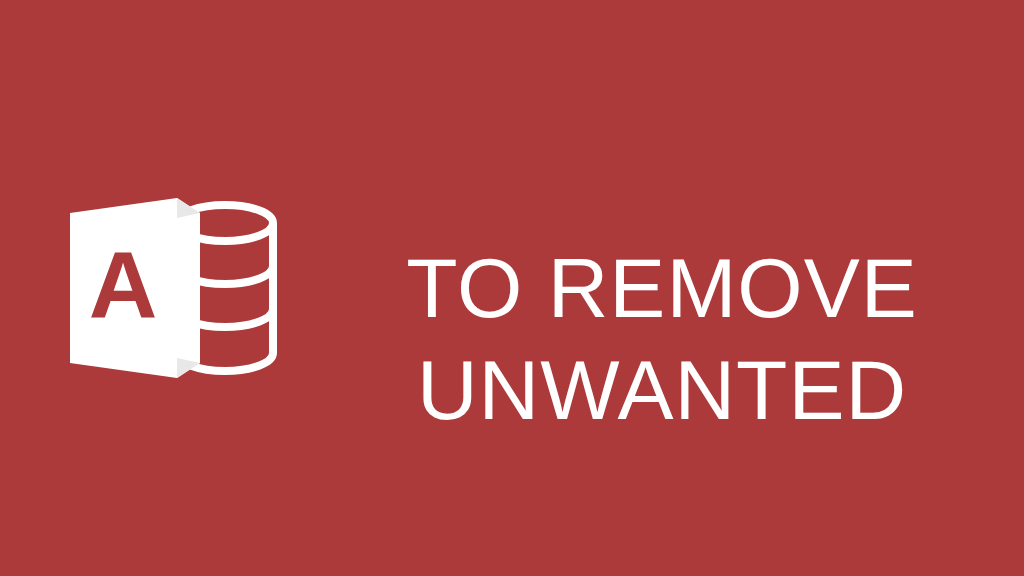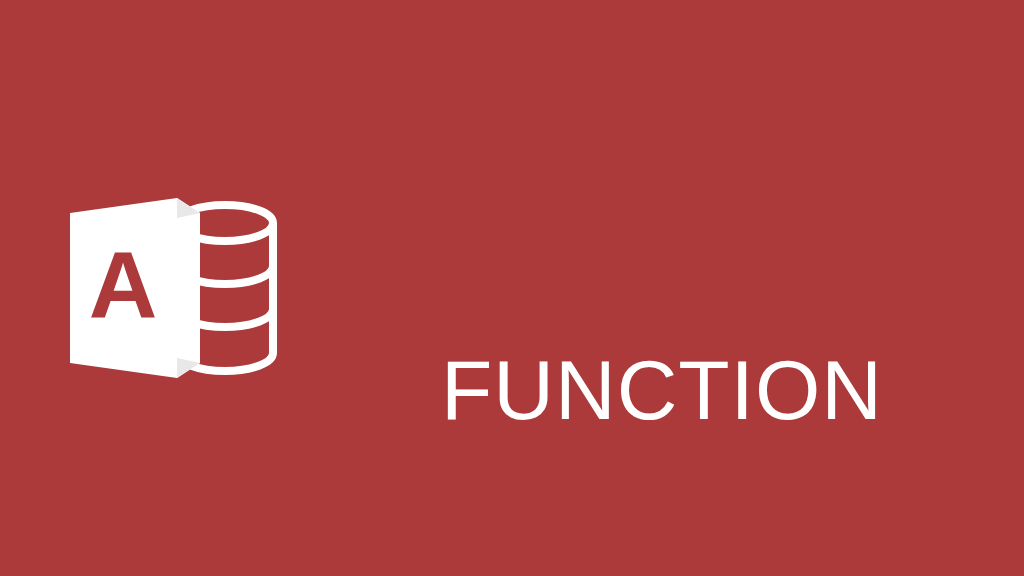--- a/index.html
+++ b/index.html
@@ -75,17 +75,17 @@
         <path d="M 127 30 L 150 45 L 127 50 Z" fill="#e8e8e8"></path>
         <path d="M 127 210 L 150 195 L 127 190 Z" fill="#e8e8e8"></path>
       </g>
 
       <text x="73" y="150" font-family="Arial, Helvetica, sans-serif" font-size="95" font-weight="700" fill="#ac3a3a" text-anchor="middle">A</text>
     </svg>
   </div>
   <div class="text-wrapper">
     <div class="heading">
       <br>
-      <br>
-      <span>FUNCTION</span><br>
+      <span>TO REMOVE</span><br>
+      <span>UNWANTED</span><br>
     </div>
   </div>
 </div>
 
 </body></html>

